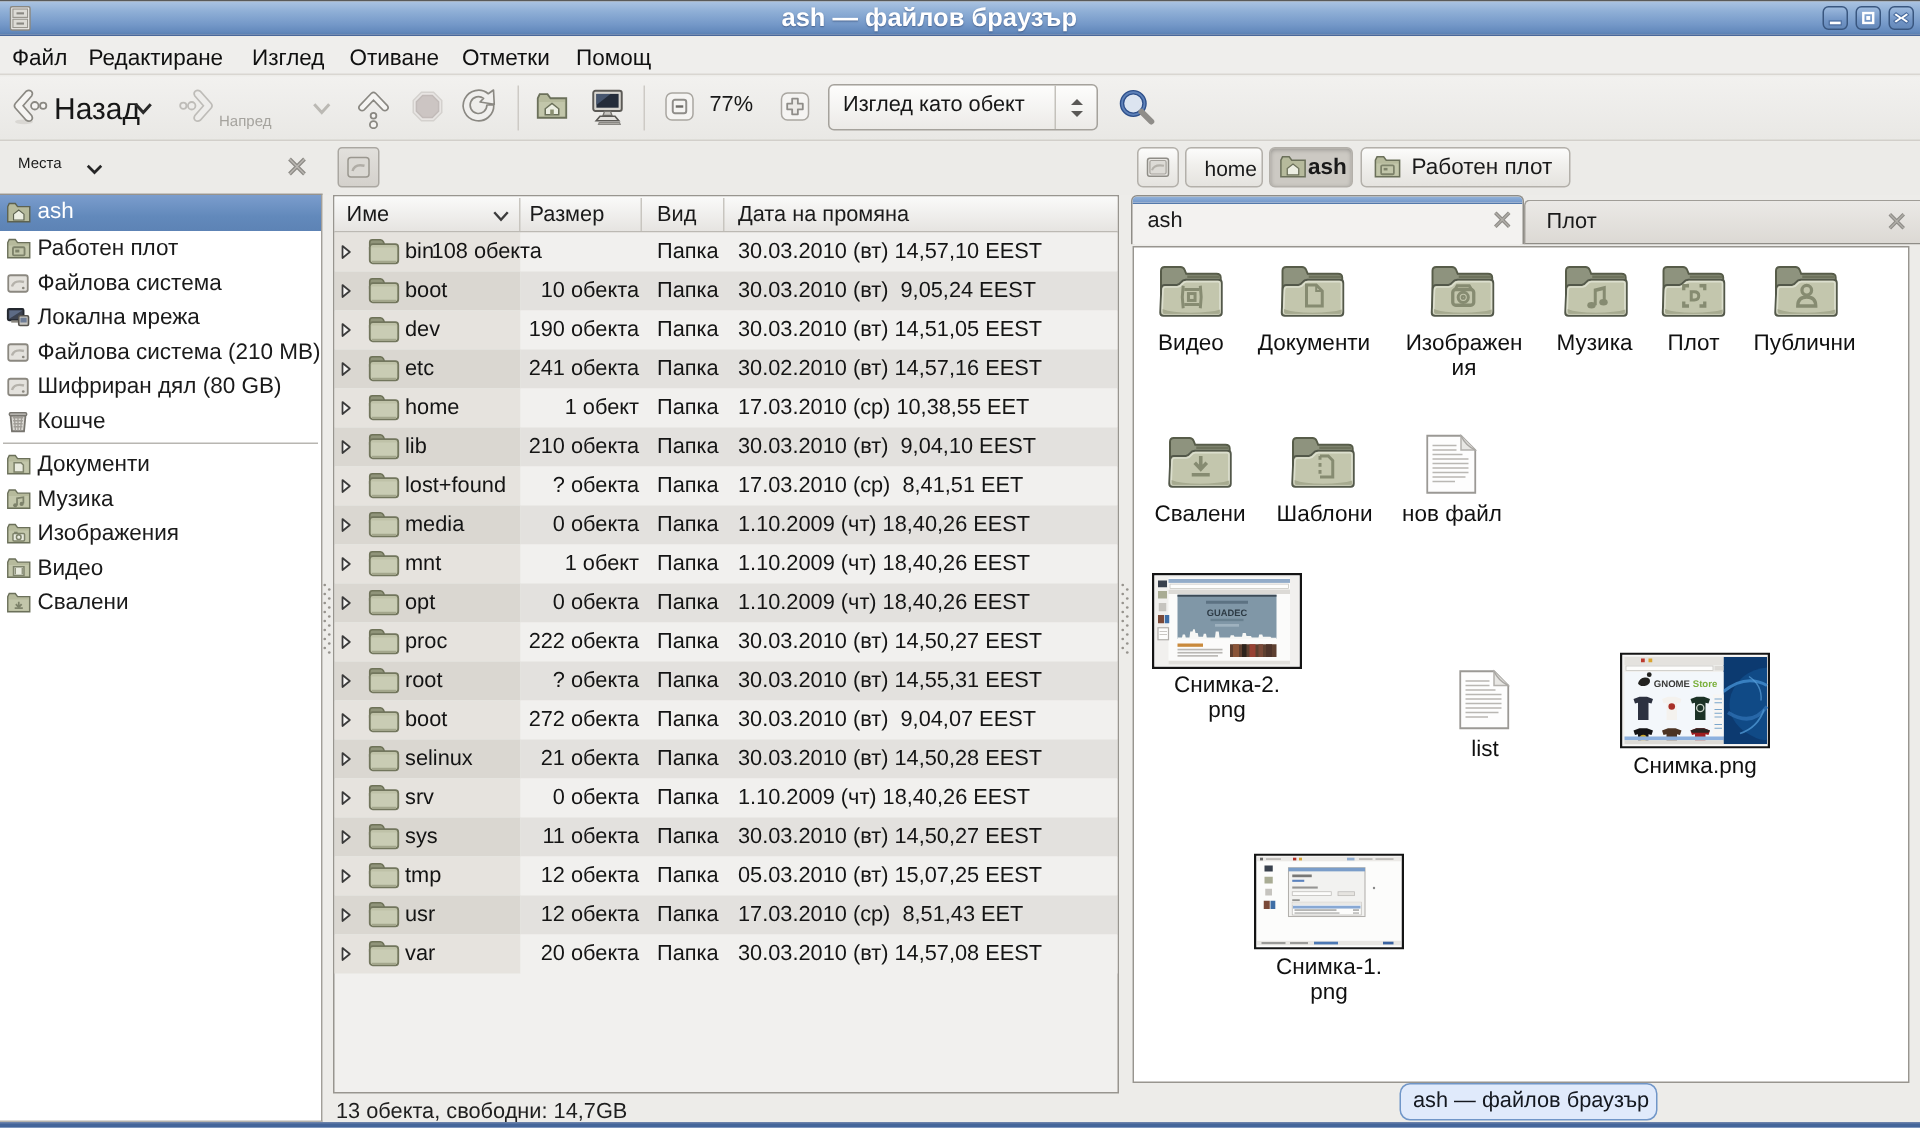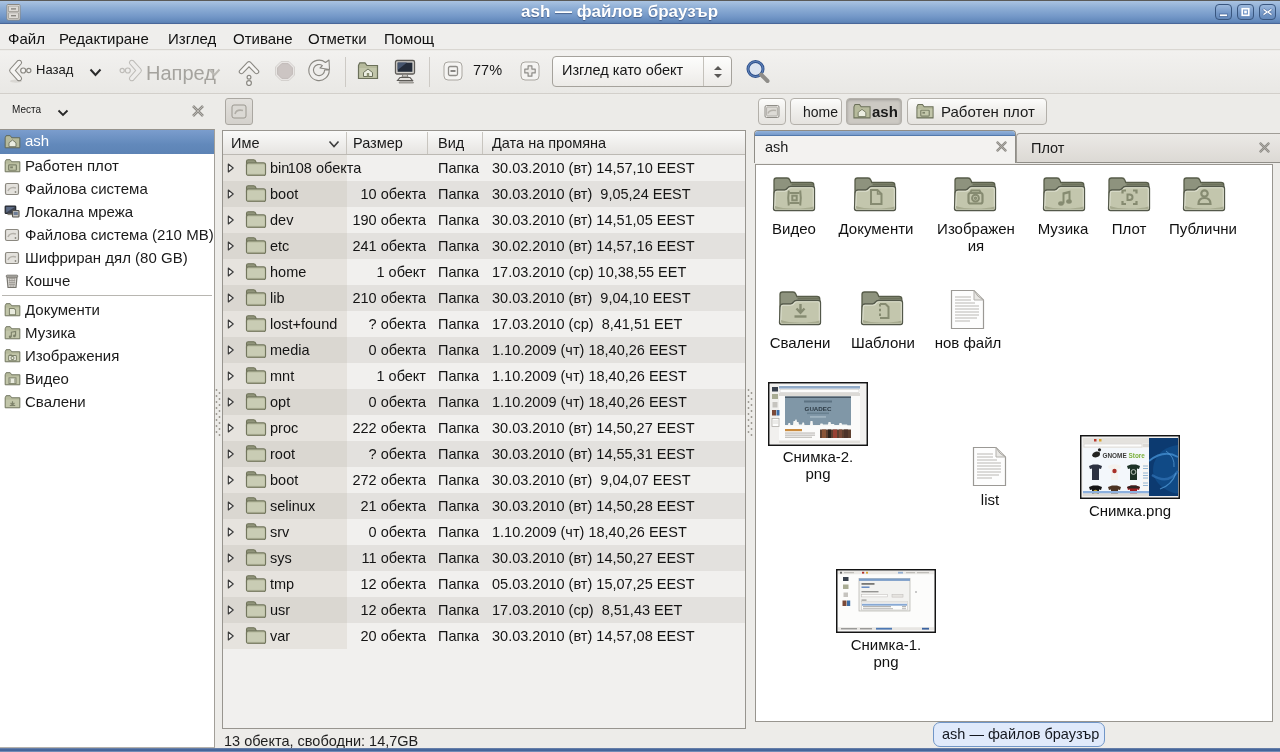--- a/index.html
+++ b/index.html
@@ -86,31 +86,31 @@
 
 <div class="abs" id="toolbar"></div>
 <div id="toolbaritems">
 
   <svg class="abs" style="left:7px;top:58px" width="26" height="26" viewBox="0 0 26 26">
     <ellipse cx="9" cy="23.2" rx="6" ry="1.6" fill="#d9d7d3"></ellipse>
     <path d="M10.5 2.8 Q12.3 1.6 13.8 2.8 Q15.2 4 14.2 5.8 L8.4 12.5 L14.2 19.2 Q15.2 21 13.8 22.2 Q12.3 23.4 10.5 22.2 L3.2 14 Q2 12.5 3.2 11 Z" fill="#f5f4f2" stroke="#8a8882" stroke-width="1.1"></path>
     <circle cx="16.2" cy="12.5" r="2.5" fill="#f5f4f2" stroke="#8a8882" stroke-width="1.2"></circle>
     <circle cx="21.8" cy="12.5" r="2.1" fill="#f5f4f2" stroke="#8a8882" stroke-width="1.2"></circle>
   </svg>
-  <span class="abs" style="left:36px;top:62px;font-size:13px;color:#171717">Назад</span>
+  <span class="abs" style="left:36px;top:62px;font-size:20px;color:#171717">Назад</span>
   <svg class="abs" style="left:89px;top:68px" width="13" height="9" viewBox="0 0 13 9">
       <path d="M1.5 1.5 L6.5 7 L11.5 1.5" fill="none" stroke="#2b2b2b" stroke-width="2"></path>
     </svg>
 
   <svg class="abs" style="left:118px;top:58px" width="26" height="26" viewBox="0 0 26 26">
     <circle cx="4.2" cy="12.5" r="2.1" fill="#eeedeb" stroke="#bebcb8" stroke-width="1.2"></circle>
     <circle cx="9.8" cy="12.5" r="2.5" fill="#eeedeb" stroke="#bebcb8" stroke-width="1.2"></circle>
     <path d="M15.5 2.8 Q13.7 1.6 12.2 2.8 Q10.8 4 11.8 5.8 L17.6 12.5 L11.8 19.2 Q10.8 21 12.2 22.2 Q13.7 23.4 15.5 22.2 L22.8 14 Q24 12.5 22.8 11 Z" fill="#eeedeb" stroke="#bebcb8" stroke-width="1.1"></path>
   </svg>
-  <span class="abs" style="left:146px;top:62px;font-size:20px;color:#a5a39e">Напред</span>
+  <span class="abs" style="left:146px;top:76px;font-size:10px;color:#a5a39e">Напред</span>
   <svg class="abs" style="left:208px;top:68px" width="13" height="9" viewBox="0 0 13 9">
       <path d="M1.5 1.5 L6.5 7 L11.5 1.5" fill="none" stroke="#bbb9b4" stroke-width="2"></path>
     </svg>
 
   <svg class="abs" style="left:237px;top:58px" width="24" height="28" viewBox="0 0 24 28">
     <path d="M2.6 12.6 L10.6 4.2 Q12 3 13.4 4.2 L21.4 12.6 Q22.4 14 21 15.2 Q19.6 16.4 18.2 15.2 L12 8.8 L5.8 15.2 Q4.4 16.4 3 15.2 Q1.6 14 2.6 12.6 Z" fill="#f5f4f2" stroke="#8a8882" stroke-width="1.1"></path>
     <circle cx="12" cy="19.2" r="1.9" fill="#f5f4f2" stroke="#8a8882" stroke-width="1.2"></circle>
     <circle cx="12" cy="25.1" r="2.4" fill="#f5f4f2" stroke="#8a8882" stroke-width="1.2"></circle>
   </svg>
 

